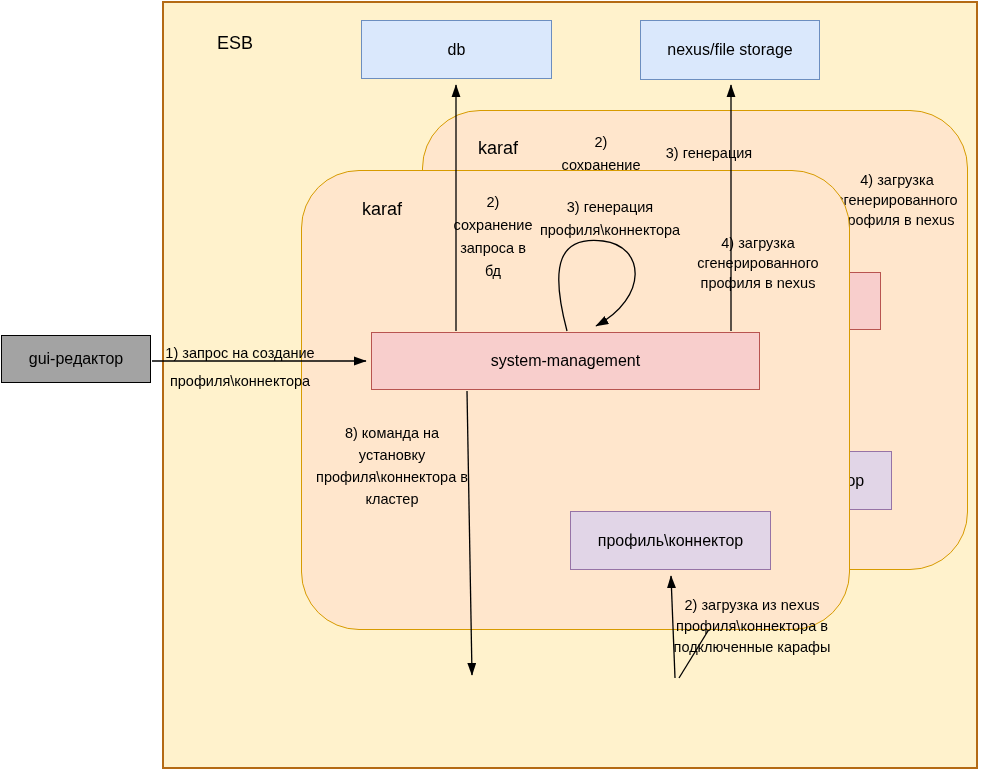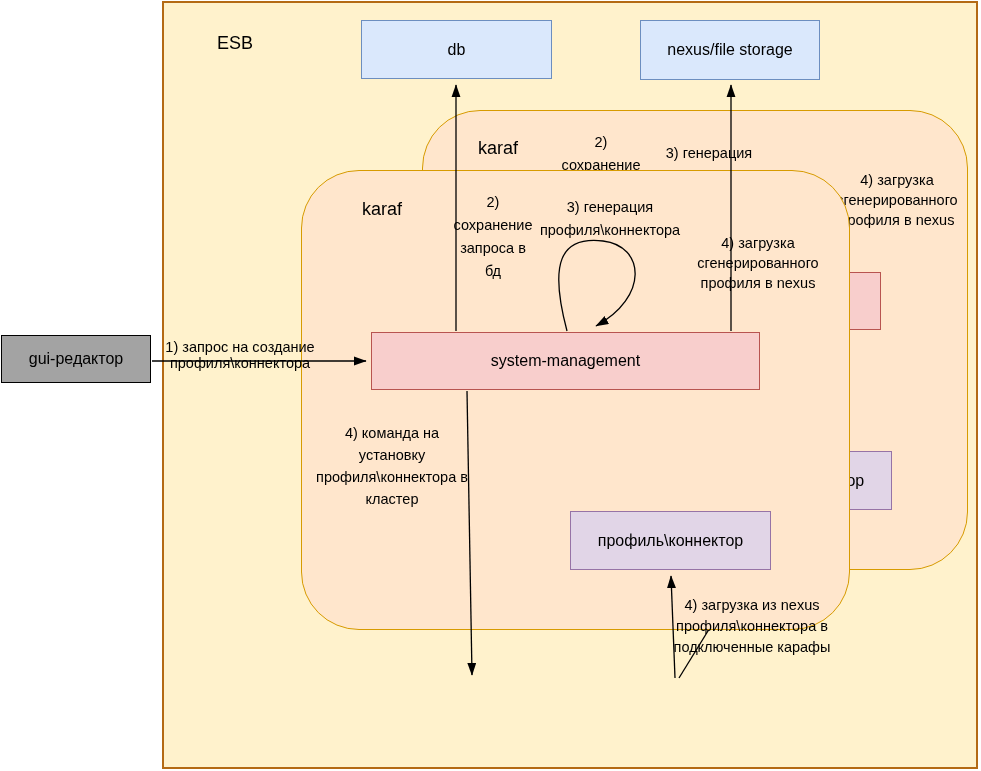--- a/index.html
+++ b/index.html
@@ -43,21 +43,21 @@
   #sm-node{left:371px;top:332px;width:389px;height:58px;background:var(--pink-fill);
     border:1px solid var(--pink-stroke);z-index:6;}
   #connector-node{left:570px;top:511px;width:201px;height:59px;background:var(--purple-fill);
     border:1px solid var(--purple-stroke);z-index:6;}
   #cellar-node{left:371px;top:679px;width:410px;height:71px;background:var(--green-fill);
     border:1px solid var(--green-stroke);z-index:6;}
   svg.overlay{position:absolute;left:0;top:0;width:981px;height:771px;pointer-events:none;}
   #arrows-under{z-index:4;}
   #arrows-over{z-index:7;}
   
-  #edge1-label{left:240px;top:339px;line-height:16px;}
+  #edge1-label{left:240px;top:339px;line-height:28px;}
   #step2-front{left:493px;top:191px;line-height:23px;}
   #step3-front{left:610px;top:196px;line-height:23px;}
   #step4-front{left:758px;top:233px;line-height:20px;}
   #edge5-label{left:392px;top:422px;line-height:22px;}
   #edge6-label{left:752px;top:595px;line-height:21px;}
   #step2-back{left:601px;top:131px;line-height:23px;}
   #step3-back{left:709px;top:142px;line-height:23px;}
   #step4-back{left:897px;top:170px;line-height:20px;}
 </style>
 </head>
@@ -119,21 +119,21 @@
 запроса в
 бд</div>
   <div id="step3-front" class="abs lbl">3) генерация
 профиля\коннектора</div>
   <div id="step4-front" class="abs lbl">4) загрузка
 сгенерированного
 профиля в nexus</div>
 
   <div id="edge1-label" class="abs lbl">1) запрос на создание
 профиля\коннектора</div>
-  <div id="edge5-label" class="abs lbl">4) команда на
+  <div id="edge5-label" class="abs lbl">8) команда на
 установку
 профиля\коннектора в
 кластер</div>
-  <div id="edge6-label" class="abs lbl">4) загрузка из nexus
+  <div id="edge6-label" class="abs lbl">2) загрузка из nexus
 профиля\коннектора в
 подключенные карафы</div>
 
 </div>
 
 </body></html>

